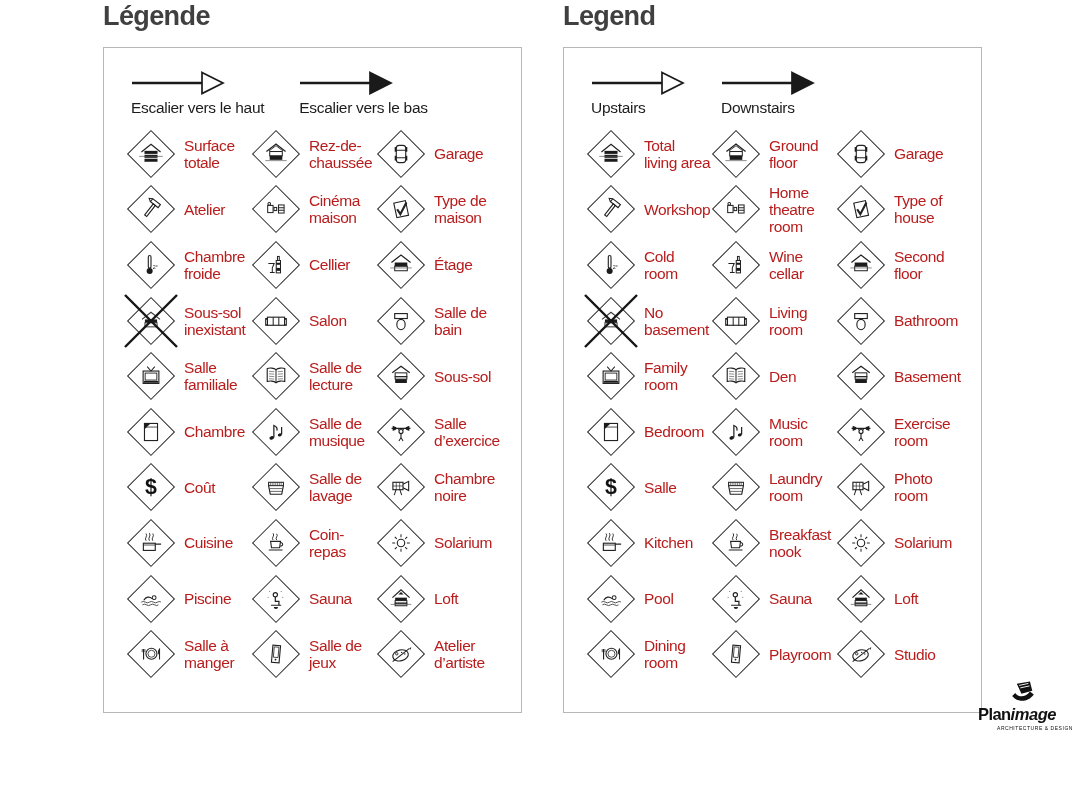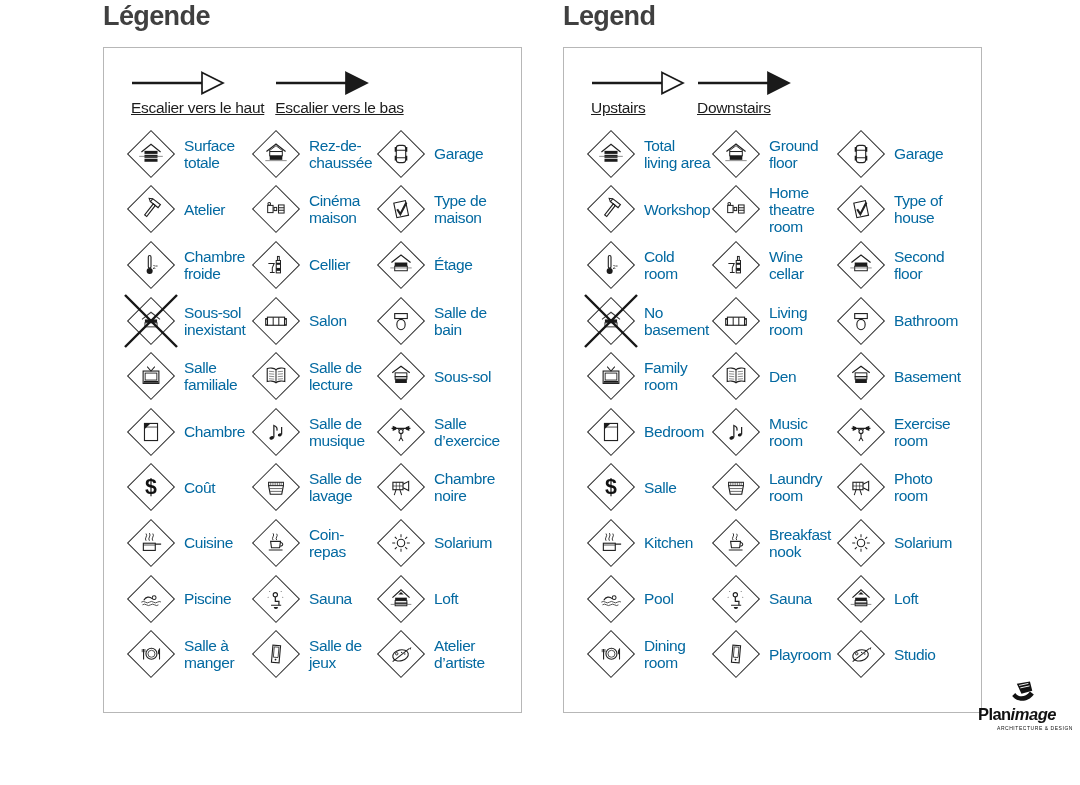--- a/index.html
+++ b/index.html
@@ -2,33 +2,33 @@
 <html><head>
 <meta charset="utf-8">
 <style>
   html,body{margin:0;padding:0;background:#fff;}
   .page{position:relative;width:1080px;height:785px;background:#fff;overflow:hidden;
         font-family:"Liberation Sans","DejaVu Sans",sans-serif;color:#1c1c1c;}
   .panel-title{position:absolute;top:1px;font-size:27px;font-weight:bold;letter-spacing:-0.6px;color:#404040;}
   .panel-title.fr{left:103px;} .panel-title.en{left:563px;}
   .panel{position:absolute;top:47px;width:419px;height:666px;border:1.5px solid #b7b7b7;background:#fff;box-sizing:border-box;}
   .panel.fr{left:103px;} .panel.en{left:563px;}
-  .arrows{display:flex;gap:11px;padding:22px 0 0 27px;text-decoration:underline;}
+  .arrows{display:flex;gap:35px;padding:22px 0 0 27px;}
   .arrow-group{display:flex;flex-direction:column;gap:3px;}
   .arrow-group svg{width:95px;height:26px;display:block;}
   .arrow-label{font-size:15.5px;letter-spacing:-0.3px;color:#1c1c1c;white-space:nowrap;}
   .grid{display:grid;grid-template-columns:125px 125px 135px;grid-auto-rows:55.6px;align-items:center;margin:9px 0 0 22px;}
   .cell{display:flex;align-items:center;gap:8px;min-width:0;}
   .diamond{position:relative;width:50px;height:50px;flex:0 0 50px;}
   .dsq{position:absolute;left:50%;top:50%;width:34px;height:34px;background:#fff;border:1.4px solid #2a2a2a;
        transform:translate(-50%,-50%) rotate(45deg);box-sizing:border-box;}
   .glyph{position:absolute;left:50%;top:50%;width:27px;height:27px;transform:translate(-50%,-50%);}
   .xmark{position:absolute;left:50%;top:50%;width:58px;height:58px;transform:translate(-50%,-50%);overflow:visible;}
   .xmark line{stroke:#161616;stroke-width:2.4;}
-  .label{font-size:15.5px;line-height:1.1;letter-spacing:-0.4px;color:#0369a1;width:70px;}
+  .label{font-size:15.5px;line-height:1.1;letter-spacing:-0.4px;color:#b91c1c;width:70px;}
   .logo{position:absolute;left:978px;top:680px;width:90px;}
   .logo-icon{display:block;width:34px;height:26px;margin-left:28px;}
   .logo-text{font-size:16.5px;line-height:1;white-space:nowrap;color:#111;}
   .logo-text .b{font-weight:bold;letter-spacing:-0.6px;}
   .logo-text .i{font-style:italic;font-weight:bold;letter-spacing:-0.4px;}
   .logo-tagline{font-size:5px;letter-spacing:0.55px;margin-top:2px;padding-left:19px;white-space:nowrap;color:#111;}
   .hiddefs{position:absolute;width:0;height:0;overflow:hidden;}
 </style>
 </head>
 <body>

